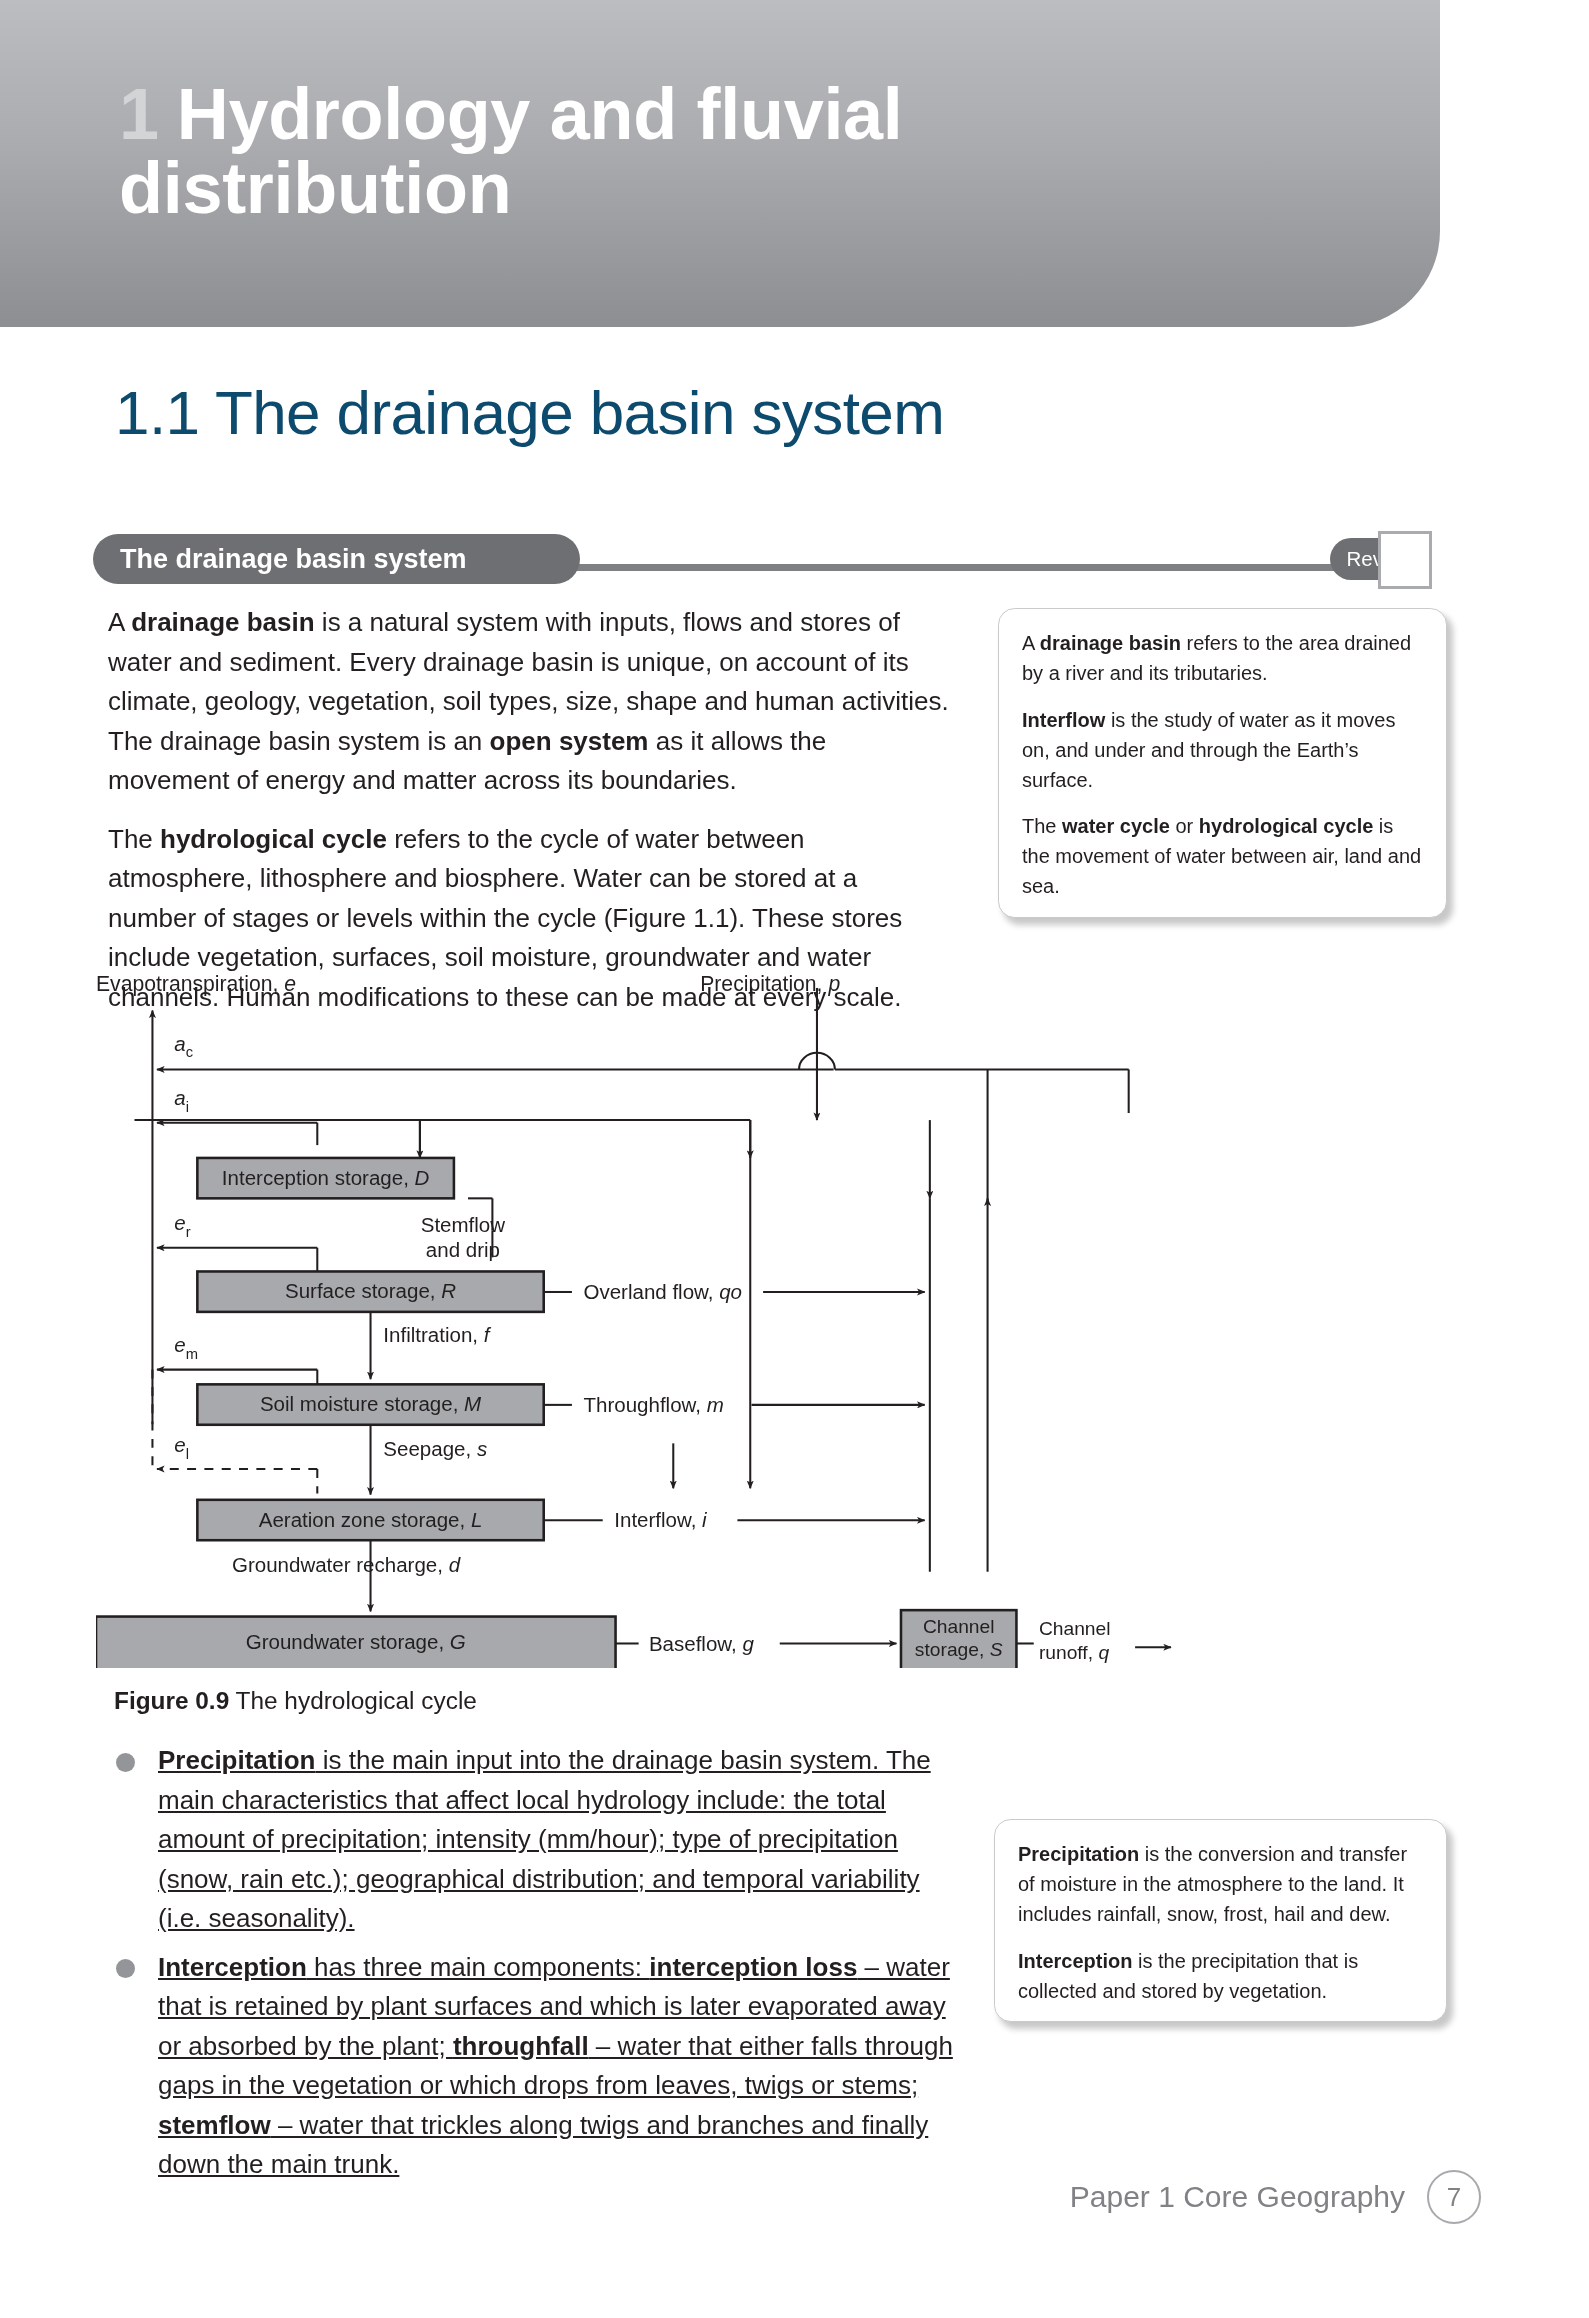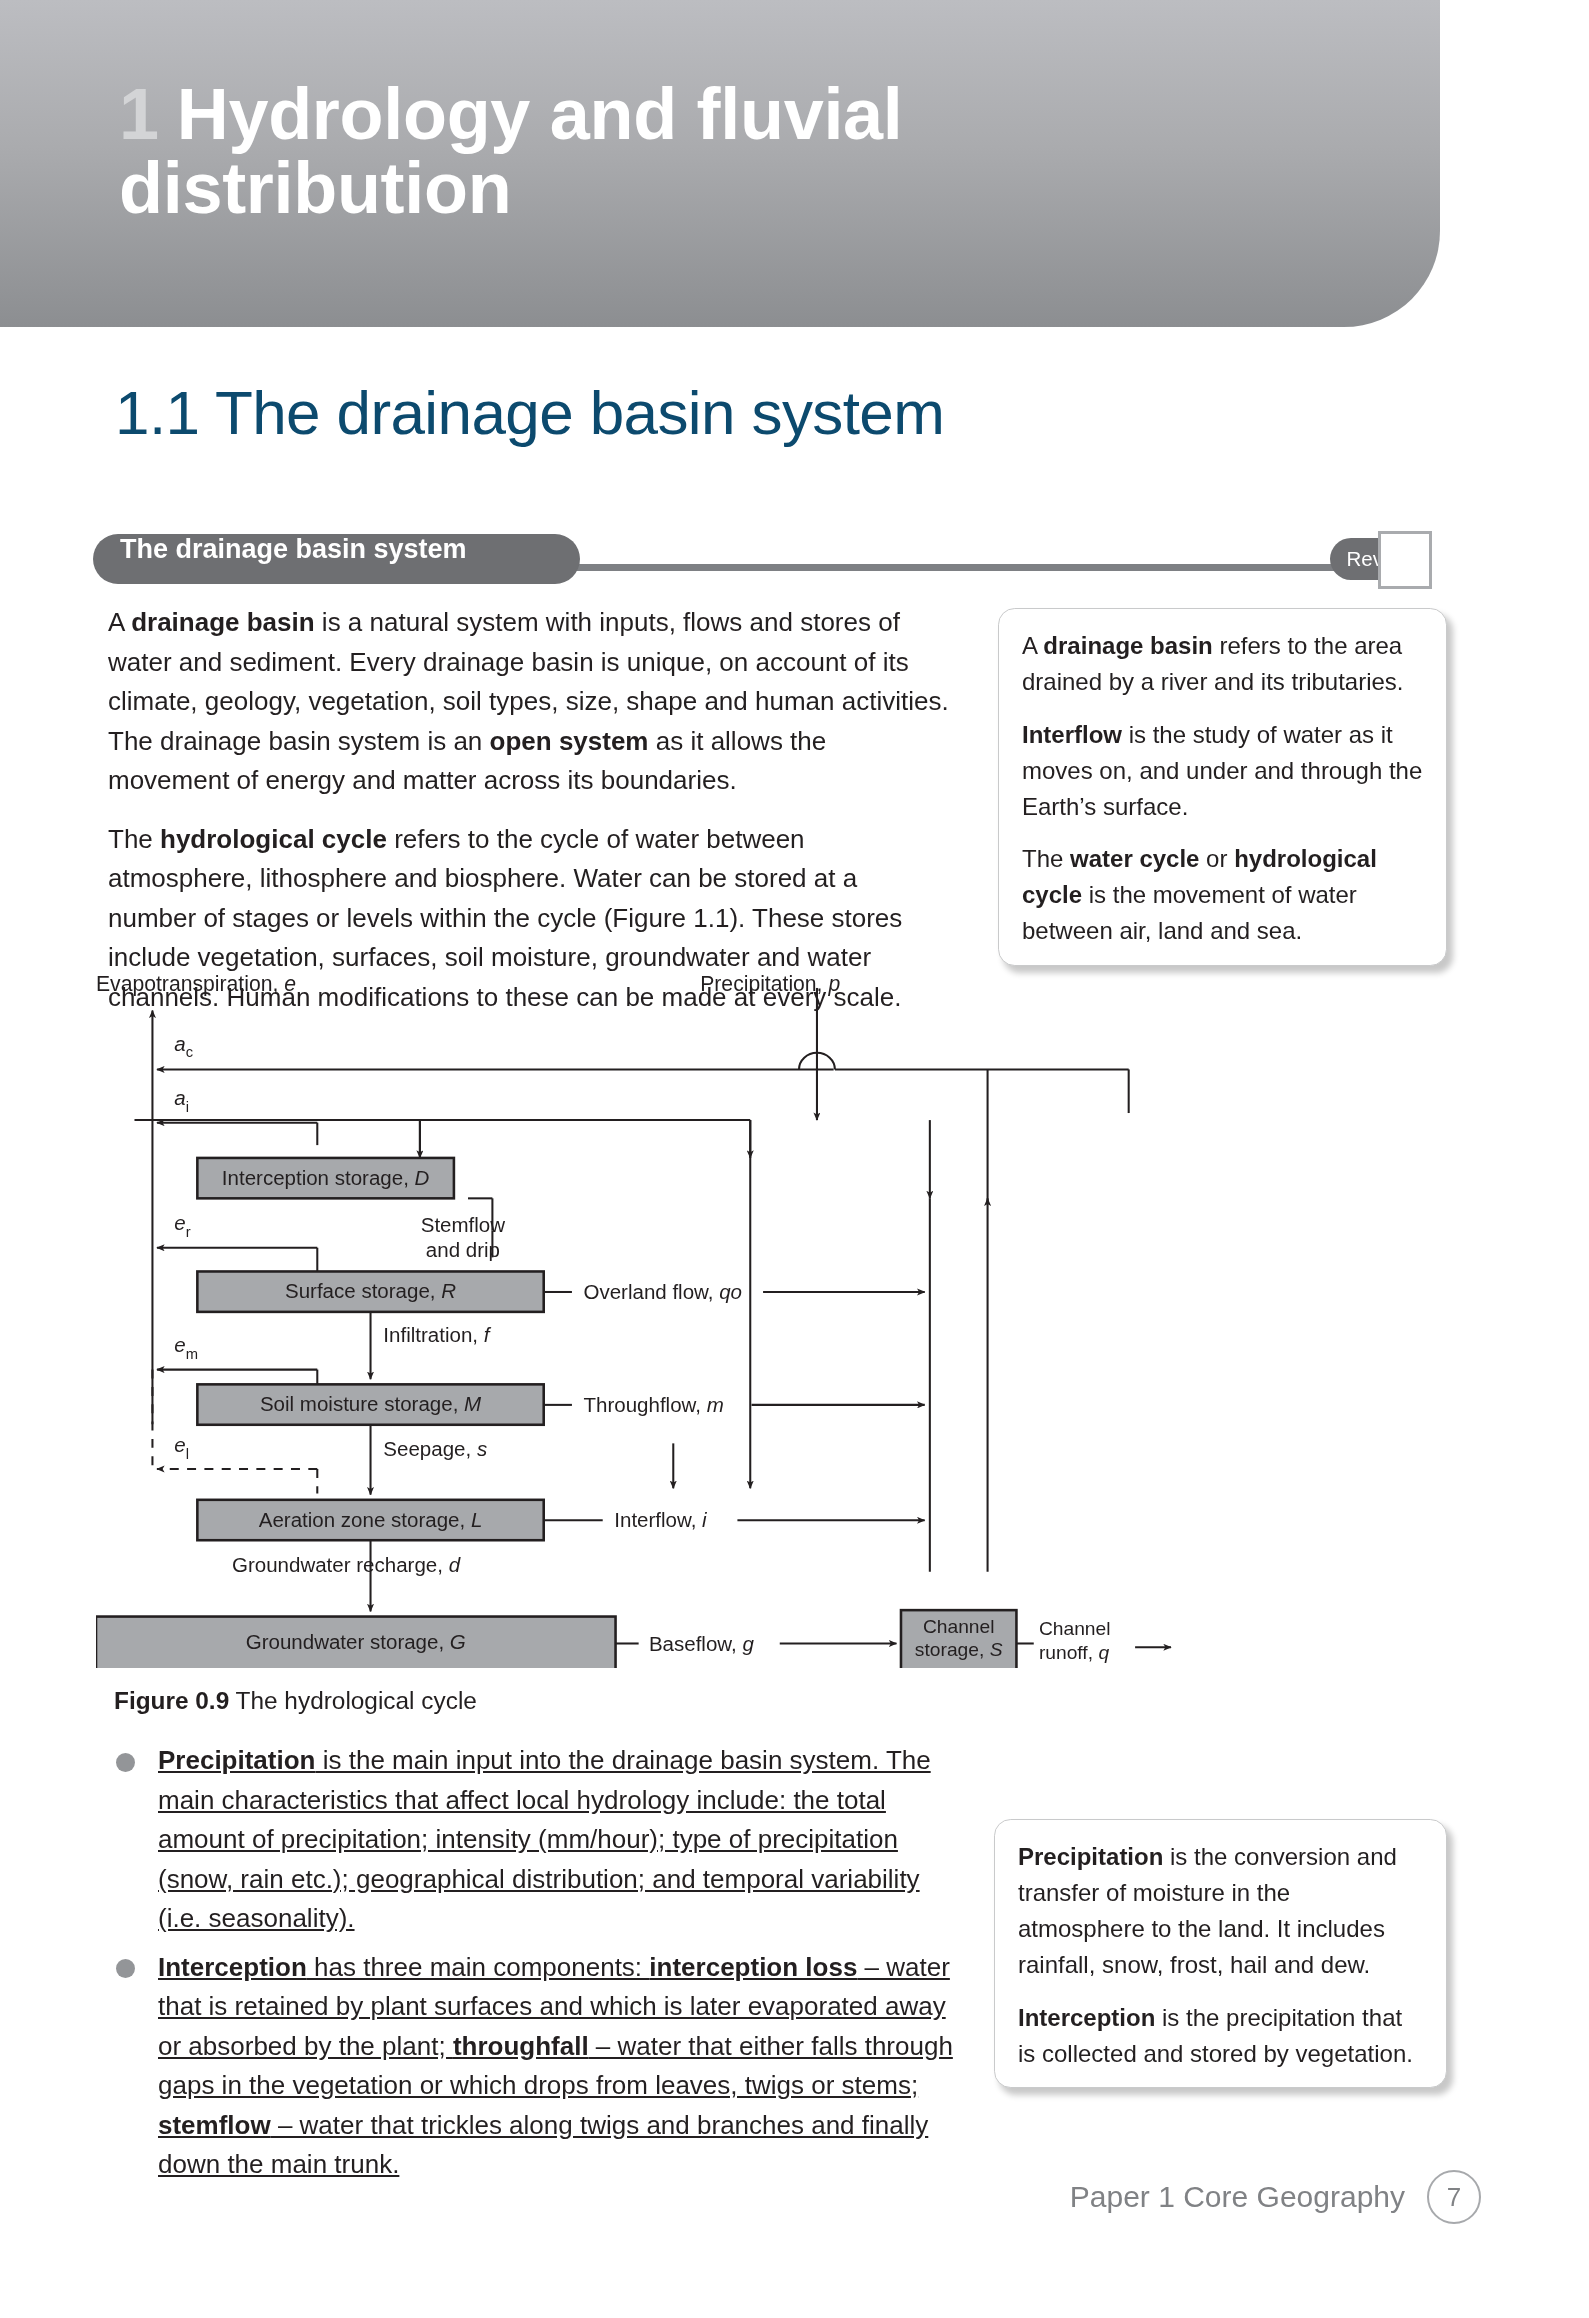--- a/index.html
+++ b/index.html
@@ -28,21 +28,21 @@
   .section-heading{
     position:absolute;left:115px;top:377px;
     font-size:62px;font-weight:300;color:#0c4a6e;letter-spacing:-0.6px;
   }
 
   
   .topic-row{position:absolute;left:93px;top:534px;width:1353px;height:53px;}
   .topic-pill{
     position:absolute;left:0;top:0;height:50px;min-width:487px;
     background:#6e6f72;border-radius:26px;
-    display:flex;padding:0 27px;box-sizing:border-box;
+    display:flex;align-items:center;padding:0 27px;box-sizing:border-box;
   }
   .topic-pill span{color:#ffffff;font-size:27px;font-weight:bold;white-space:nowrap;}
   .topic-rule{
     position:absolute;left:478px;top:30px;width:770px;height:7px;background:#7e8084;
   }
   .revised-pill{
     position:absolute;right:14px;top:3.8px;height:42px;
     background:#6e6f72;border-radius:22px;
     display:flex;align-items:center;padding:0 11.5px 0 16.7px;box-sizing:border-box;
   }
@@ -59,21 +59,21 @@
   }
   .body-col p{margin:0 0 19px 0;}
   .body-col b{font-weight:bold;}
 
   
   .defbox{
     position:absolute;background:#ffffff;
     border:1.9px solid #c9cacb;border-radius:16.7px;
     box-shadow:5.8px 6.4px 6.4px rgba(0,0,0,0.22);
     padding:19px 23px 15.4px 23px;box-sizing:border-box;
-    font-size:24px;line-height:1.5;color:#231f20;
+    font-size:20px;line-height:1.5;color:#231f20;
   }
   .defbox p{margin:0 0 16.7px 0;}
   .defbox p:last-child{margin-bottom:0;}
   .defbox b{font-weight:bold;}
   #defbox-1{left:998px;top:608px;width:449px;}
   #defbox-2{left:994px;top:1819px;width:453px;}
 
   
   .figure-wrap{position:absolute;left:96px;top:975px;width:1084px;height:693px;}
   .figure-caption{

